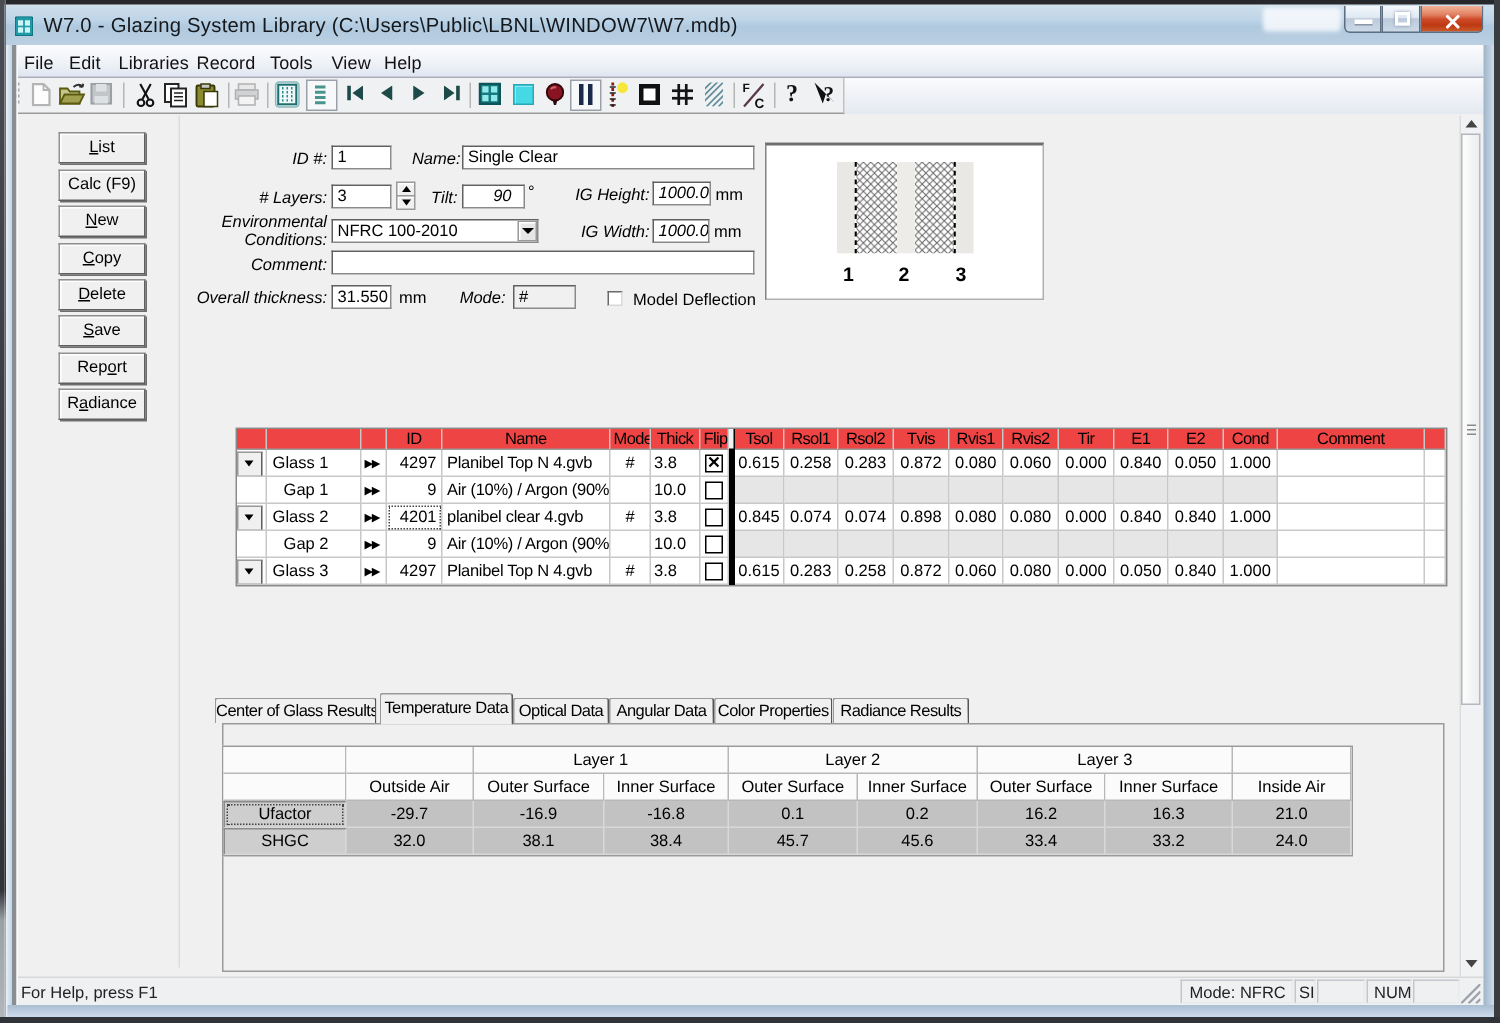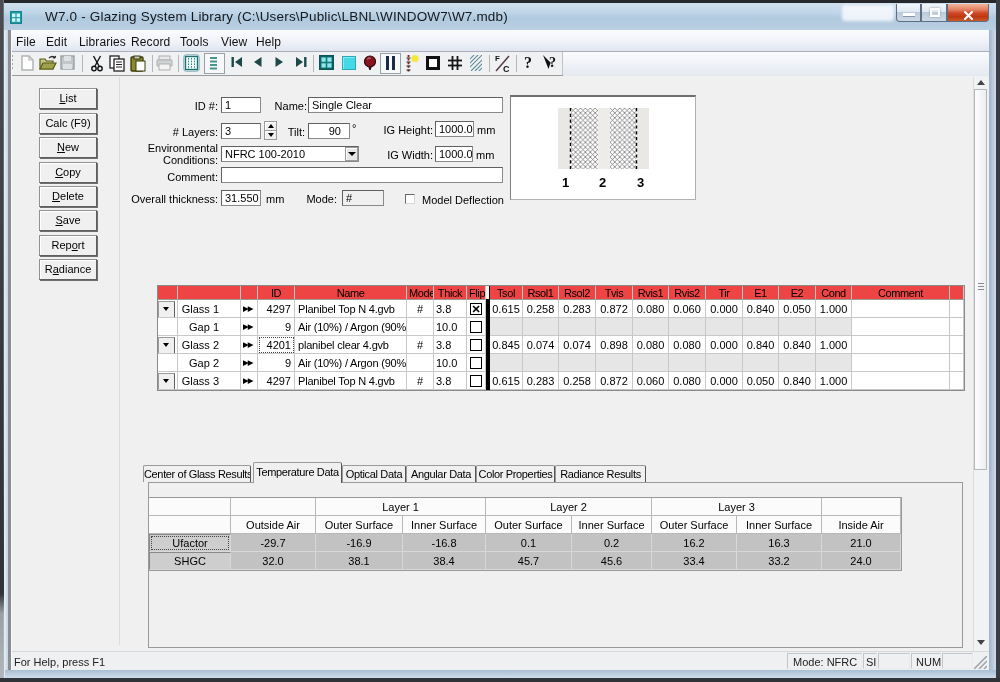--- a/index.html
+++ b/index.html
@@ -13,21 +13,21 @@
 #botstrip { position:absolute; left:0; top:678px; width:1000px; height:4px; background:#303338; z-index:50; }
 
 #bleft { position:absolute; left:4px; top:3px; width:4px; height:675px; background:linear-gradient(90deg,#e8f0f8,#c2d4e4); z-index:40; }
 #bleftline { position:absolute; left:8px; top:30px; width:3px; height:640px; background:#8a8e92; z-index:41; }
 #bwhite { position:absolute; left:11px; top:30px; width:1px; height:640px; background:#fafafa; z-index:41; }
 #bright { position:absolute; left:989px; top:3px; width:7px; height:675px; background:linear-gradient(90deg,#9fb4c8,#cfdcea); z-index:40; }
 #bbot { position:absolute; left:5px; top:670px; width:991px; height:8px; background:linear-gradient(180deg,#a9bed2,#cddcec); z-index:40; }
 
 #titlebar { position:absolute; left:4px; top:3px; width:992px; height:27px;
   background:linear-gradient(180deg,#cfdfec 0%,#bed5e8 38%,#afc9de 55%,#bbd0e2 100%); z-index:41; }
-#titletext { position:absolute; left:29px; top:9px; font-size:13.5px; letter-spacing:0.18px; color:#15181c; white-space:nowrap; z-index:42;margin-left:16px; }
+#titletext { position:absolute; left:29px; top:9px; font-size:13.5px; letter-spacing:0.18px; color:#15181c; white-space:nowrap; z-index:42; }
 #ghost { position:absolute; left:842px; top:5px; width:52px; height:16px; background:rgba(252,253,255,.8); border-radius:3px; filter:blur(1.5px); z-index:42; }
 .capbtn { position:absolute; top:4px; height:18px; border:1px solid #5e6e82; border-top:none; z-index:43; }
 #btnmin { left:896px; width:25px; border-radius:0 0 0 4px; background:linear-gradient(180deg,#f4f8fc 0%,#dfe8f2 45%,#bccadb 50%,#ccd9e6 100%); }
 #btnmax { left:921px; width:26px; background:linear-gradient(180deg,#f4f8fc 0%,#dfe8f2 45%,#bccadb 50%,#ccd9e6 100%); }
 #btnclose { left:947px; width:42px; border-radius:0 0 4px 0; background:linear-gradient(180deg,#f2b49a 0%,#e17f60 35%,#cf4a28 52%,#bd3812 75%,#cc5a2a 100%); }
 #btnmin i { position:absolute; left:6px; top:9px; width:12px; height:3px; background:#fff; box-shadow:0 1px 0 #8a96a4; }
 #btnmax i { position:absolute; left:8px; top:4px; width:10px; height:9px; border:2px solid #fff; box-shadow:0 0 2px #8a96a4; }
 #btnclose i { position:absolute; left:15px; top:3px; width:11px; height:11px; font-style:normal; }
 
 #menubar { position:absolute; left:12px; top:30px; width:977px; height:22px; z-index:30;
@@ -42,21 +42,21 @@
 
 #statusbar { position:absolute; left:12px; top:651px; width:977px; height:19px; background:#eff0f2; border-top:1px solid #d8d8d8; font-size:11px; color:#222; z-index:30; }
 .pane { position:absolute; top:1px; height:16px; border:1px solid #c3c7cc; border-bottom-color:#e8eaec; border-right-color:#e8eaec; }
 
 .lbtn { position:absolute; width:58px; height:21px; background:#f0f0f0;
   border:1px solid #919191; border-bottom-color:#5f5f5f; border-right-color:#5f5f5f; box-shadow:inset 1px 1px 0 #ffffff, 1px 1px 0 #6e6e6e;
   font-size:11px; text-align:center; line-height:19px; color:#000; }
 .lbtn u { text-decoration:underline; }
 
 .lbl { position:absolute; font-size:11px; color:#000; white-space:nowrap; }
-.r { text-align:right; }
+.r { text-align:right;font-style:italic; }
 .tb { position:absolute; background:#fff; border:1px solid #8a8a8a; border-top-color:#606060; border-left-color:#606060; font-size:11px; color:#000; padding:1px 3px 0 3px; white-space:nowrap; overflow:hidden; }
 
 #grid td { border-right:1px solid #c8c8c8; border-bottom:1px solid #c8c8c8; padding:0 2px; height:18px; overflow:hidden; white-space:nowrap; text-align:center; color:#000; }
 #grid tr.ghead td { background:#ef4444; height:14px; border-bottom-color:#9a9a9a; letter-spacing:-0.4px; }
 #grid td.bdiv { background:#000; padding:0; border-bottom-color:#000 !important; border-right-color:#000 !important; }
 #grid tr.ghead td.bdiv { background:#f0f0f0; }
 #grid td.rl { text-align:right; background:#fff; padding-right:21px; }
 #grid td.ar { padding:0; font-size:7.5px; letter-spacing:-1px; text-align:left; padding-left:2px; color:#000; }
 #grid td.idr { text-align:right; padding-right:3px; }
 #grid td.nm { text-align:left; padding-left:3px; letter-spacing:-0.2px; }

